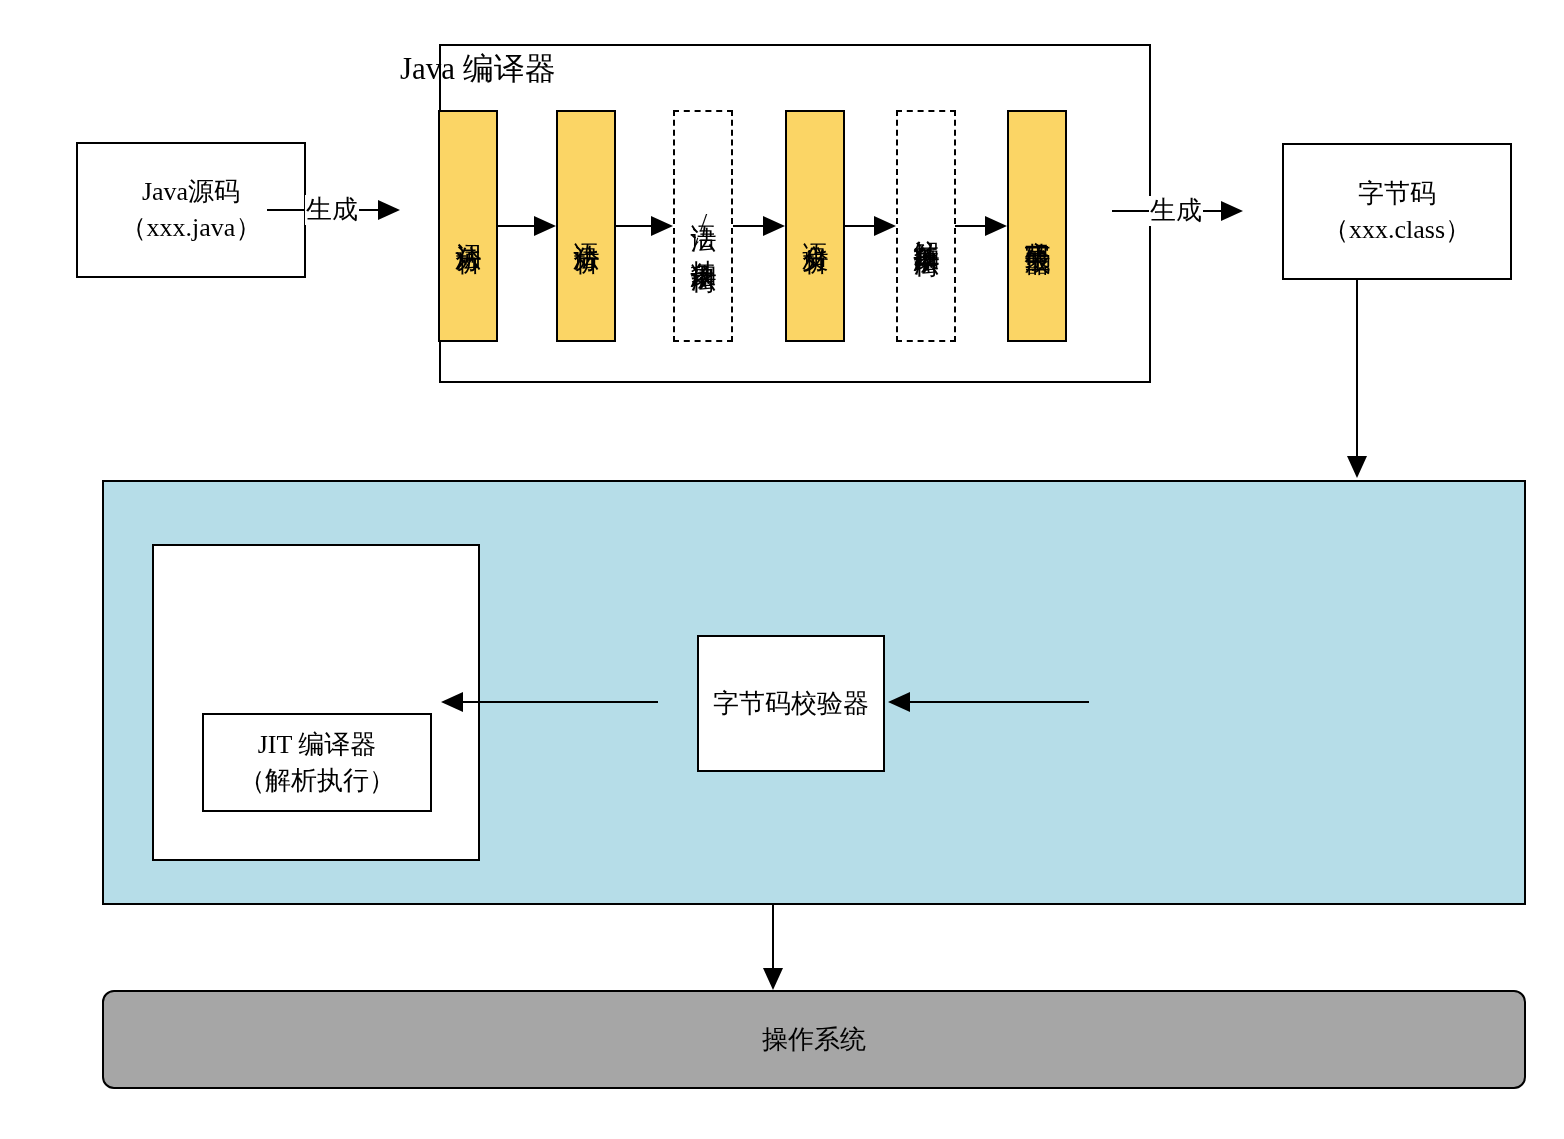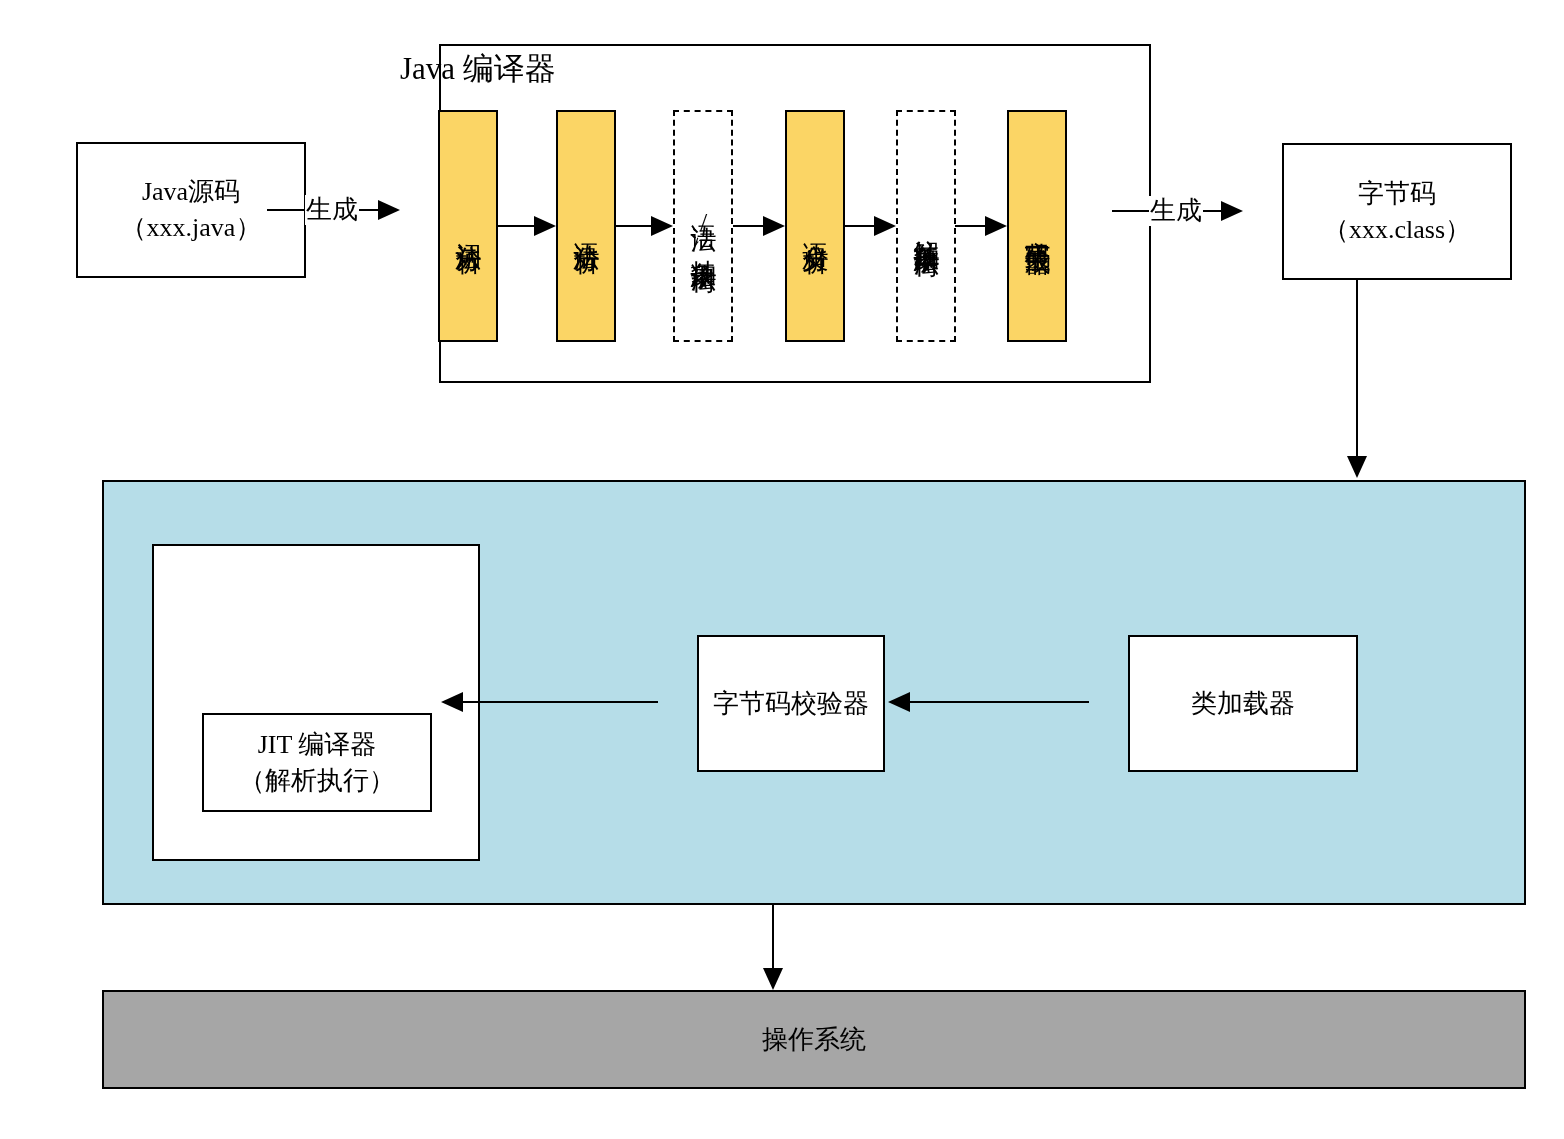--- a/index.html
+++ b/index.html
@@ -37,21 +37,21 @@
   
   .jvm{left:63px;top:480px;width:1424px;height:425px;background:var(--jvm-blue,#B6DDE8);}
   .jvm-title{left:63px;top:488px;width:1424px;}
   .exec-engine{left:113px;top:544px;width:328px;height:317px;}
   .interp{left:163px;top:587px;width:230px;height:97px;}
   .jit{left:163px;top:713px;width:230px;height:99px;}
   .verifier{left:658px;top:635px;width:188px;height:137px;}
   .loader{left:1089px;top:635px;width:230px;height:137px;}
 
   
-  .osbar{left:63px;top:990px;width:1424px;height:99px;background:var(--os-gray,#A6A6A6);}
+  .osbar{left:63px;top:990px;width:1424px;height:99px;background:var(--os-gray,#A6A6A6);border-radius:12px;}
 
   
   .hline{position:absolute;height:2px;background:#000;}
   .vline{position:absolute;width:2px;background:#000;}
   .head-r{position:absolute;width:0;height:0;border-top:10px solid transparent;border-bottom:10px solid transparent;border-left:22px solid #000;}
   .head-l{position:absolute;width:0;height:0;border-top:10px solid transparent;border-bottom:10px solid transparent;border-right:22px solid #000;}
   .head-d{position:absolute;width:0;height:0;border-left:10px solid transparent;border-right:10px solid transparent;border-top:22px solid #000;}
   .flow-label{position:absolute;font-size:26px;line-height:30px;background:#fff;padding:0 1px;white-space:nowrap;}
 </style>
 </head>
@@ -121,23 +121,20 @@
 
   <div class="box exec-engine"></div>
   <div class="box jit center-col">
     <div class="txt">JIT 编译器</div>
     <div class="txt">（解析执行）</div>
   </div>
 
   <div class="box verifier center-col">
     <div class="txt">字节码校验器</div>
   </div>
-  <div class="box loader center-col">
-    <div class="txt">类加载器</div>
-  </div>
 
   <div class="hline" style="left:910px;top:701px;width:179px;"></div>
   <div class="head-l" style="left:888px;top:692px;"></div>
 
   <div class="hline" style="left:463px;top:701px;width:195px;"></div>
   <div class="head-l" style="left:441px;top:692px;"></div>
 
   <div class="vline" style="left:772px;top:905px;height:64px;"></div>
   <div class="head-d" style="left:763px;top:968px;"></div>
 

